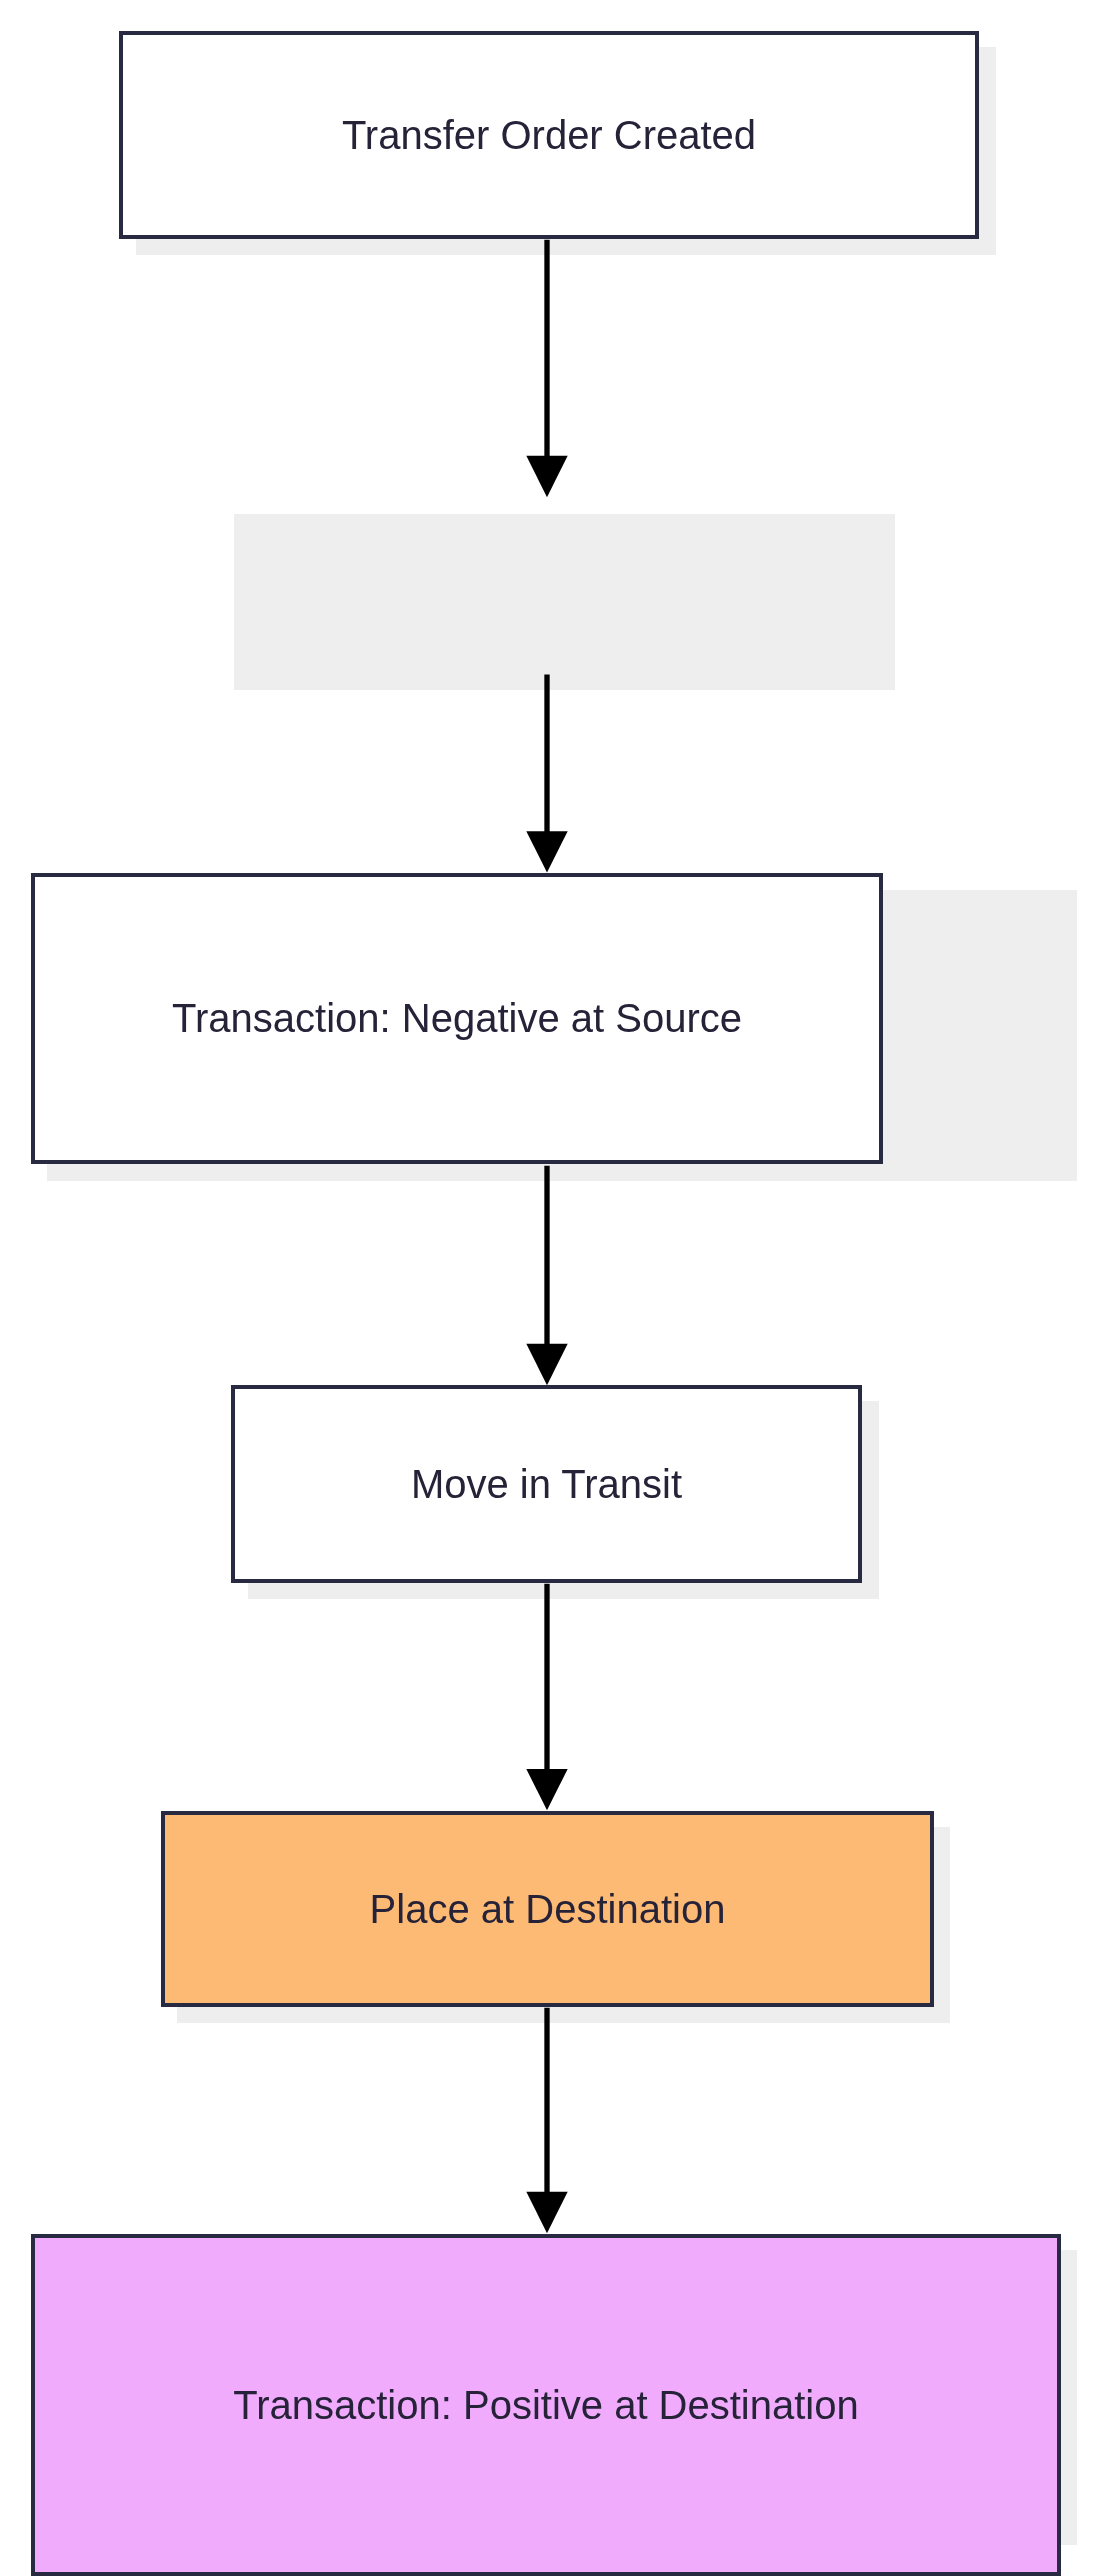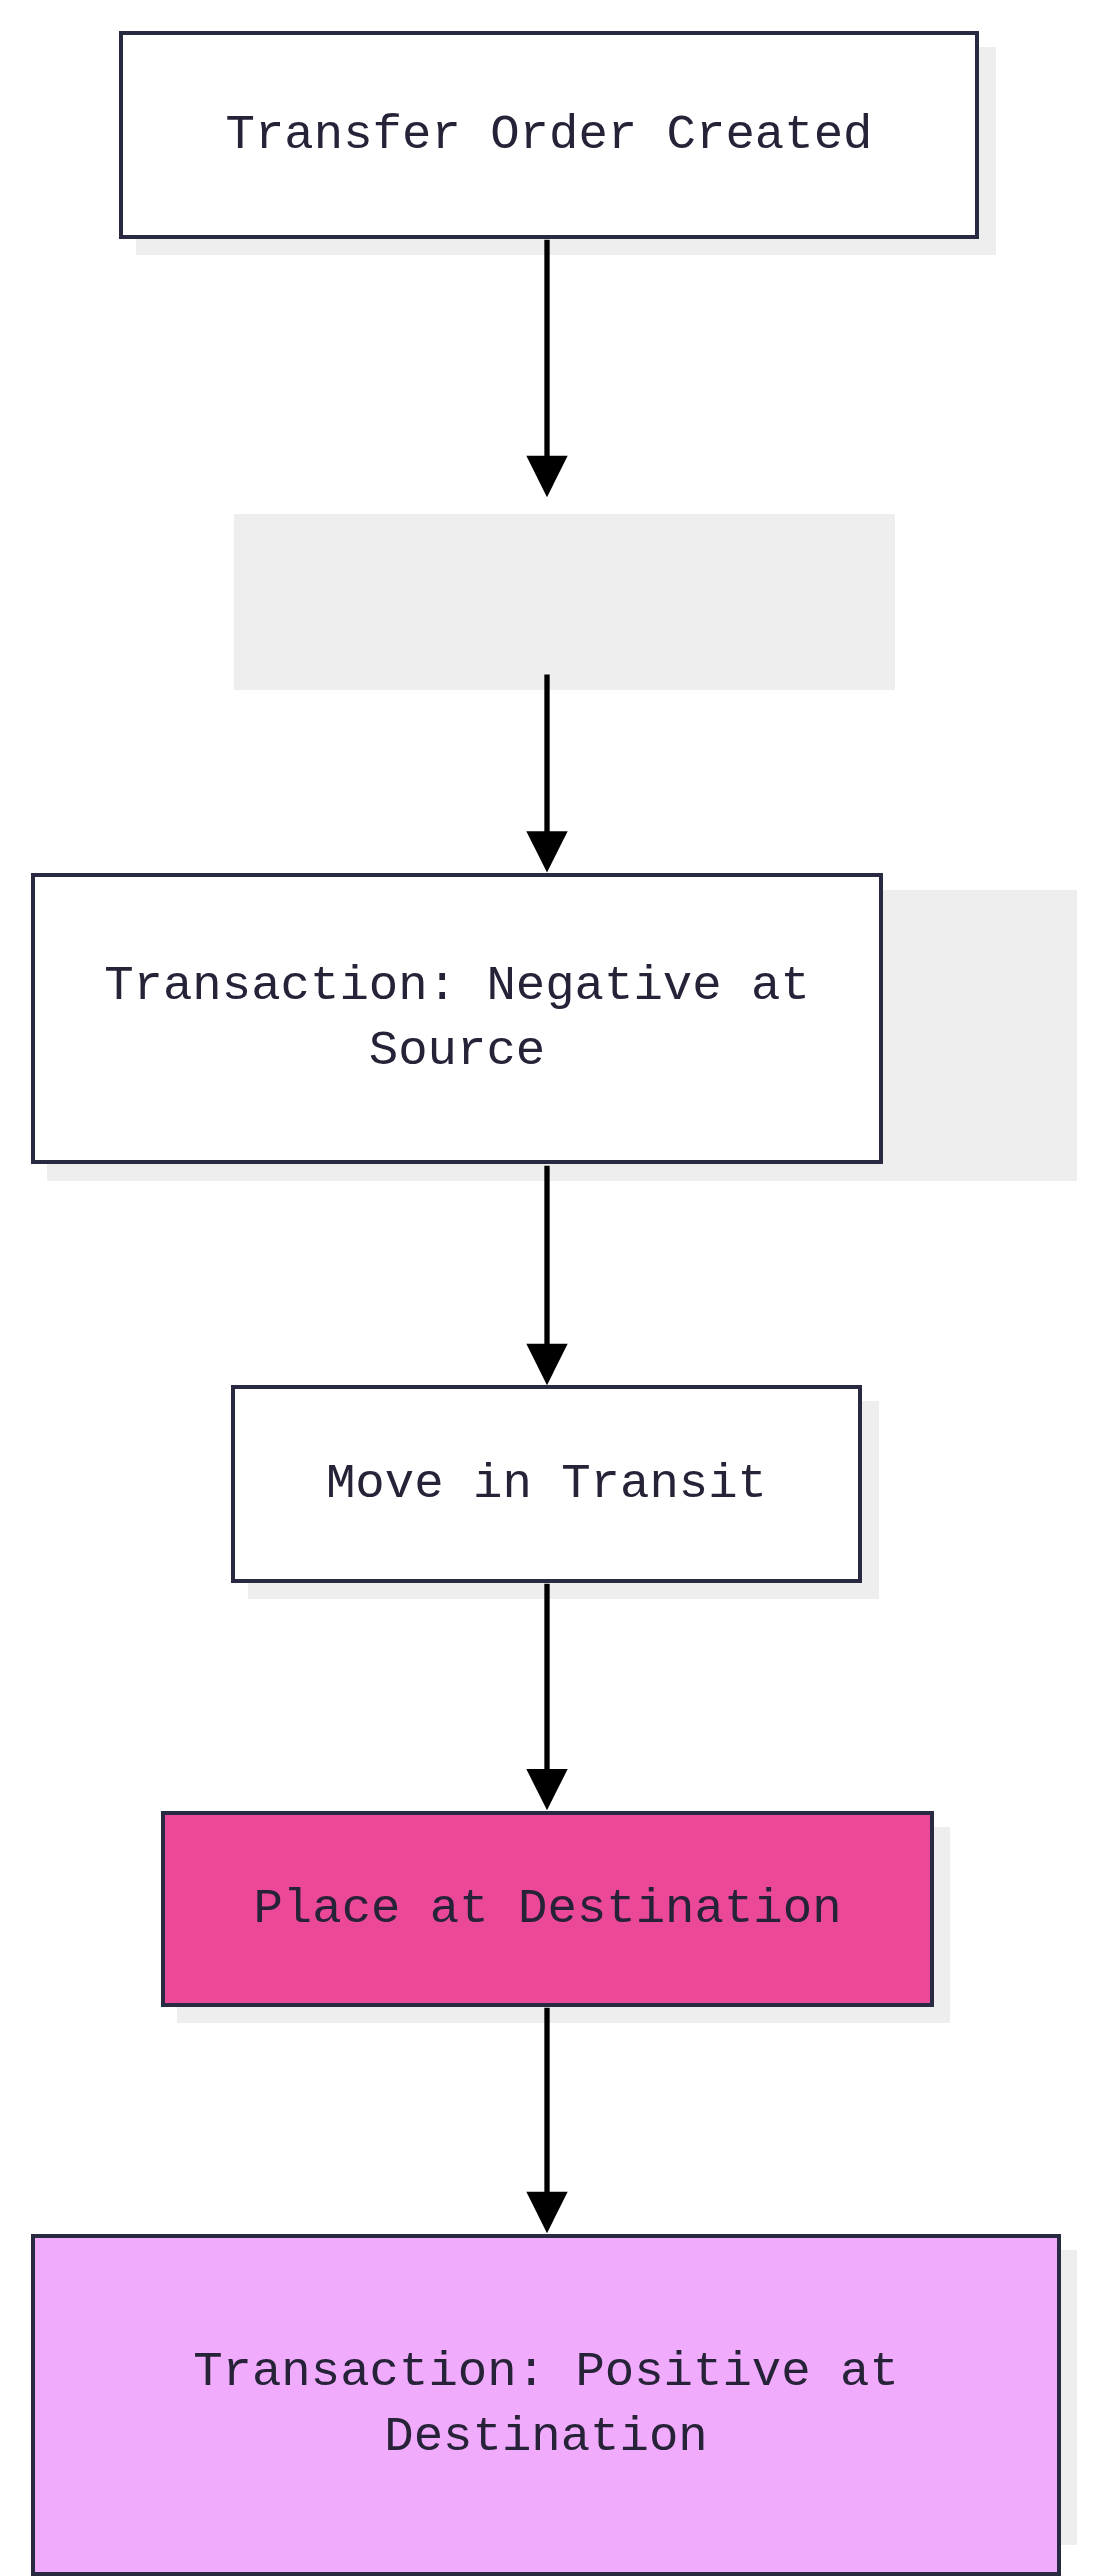--- a/index.html
+++ b/index.html
@@ -31,22 +31,22 @@
     text-align: center;
     z-index: 3;
   }
   .node-shadow {
     position: absolute;
     background: #eeeeee;
     z-index: 1;
   }
   .node-label {
     color: #262238;
-    font-family: Liberation Mono, monospace;
-    font-size: 49px;
+    font-family: Liberation Sans, sans-serif;
+    font-size: 40px;
     font-weight: 400;
     line-height: 1.32;
     letter-spacing: 0px;
     white-space: pre-line;
     padding: 0 10.7px;
   }
   .edge {
     position: absolute;
     z-index: 2;
   }
@@ -97,20 +97,20 @@
     <div class="node-shadow" style="left: 47px; top: 2250px; width: 1030px; height: 295px;"></div>
     <div class="node" style="left: 119px; top: 31px; width: 860px; height: 208px; border-color: rgb(40, 42, 66); background: rgb(255, 255, 255);">
       <div class="node-label" style="color: rgb(38, 34, 56);">Transfer Order Created</div>
     </div>
     <div class="node" style="left: 31px; top: 873px; width: 852px; height: 291px; border-color: rgb(40, 42, 66); background: rgb(255, 255, 255);">
       <div class="node-label" style="color: rgb(38, 34, 56);">Transaction: Negative at Source</div>
     </div>
     <div class="node" style="left: 231px; top: 1385px; width: 631px; height: 198px; border-color: rgb(40, 42, 66); background: rgb(255, 255, 255);">
       <div class="node-label" style="color: rgb(38, 34, 56);">Move in Transit</div>
     </div>
-    <div class="node" style="left: 161px; top: 1811px; width: 773px; height: 196px; border-color: rgb(40, 42, 66); background: #ec4899;">
+    <div class="node" style="left: 161px; top: 1811px; width: 773px; height: 196px; border-color: rgb(40, 42, 66); background: #fdba74;">
       <div class="node-label" style="color: rgb(38, 34, 56);">Place at Destination</div>
     </div>
     <div class="node" style="left: 31px; top: 2234px; width: 1030px; height: 342px; border-color: rgb(40, 42, 66); background: #f0abfc;">
       <div class="node-label" style="color: rgb(38, 34, 56);">Transaction: Positive at Destination</div>
     </div>
   </div>
 
 
 </body></html>

